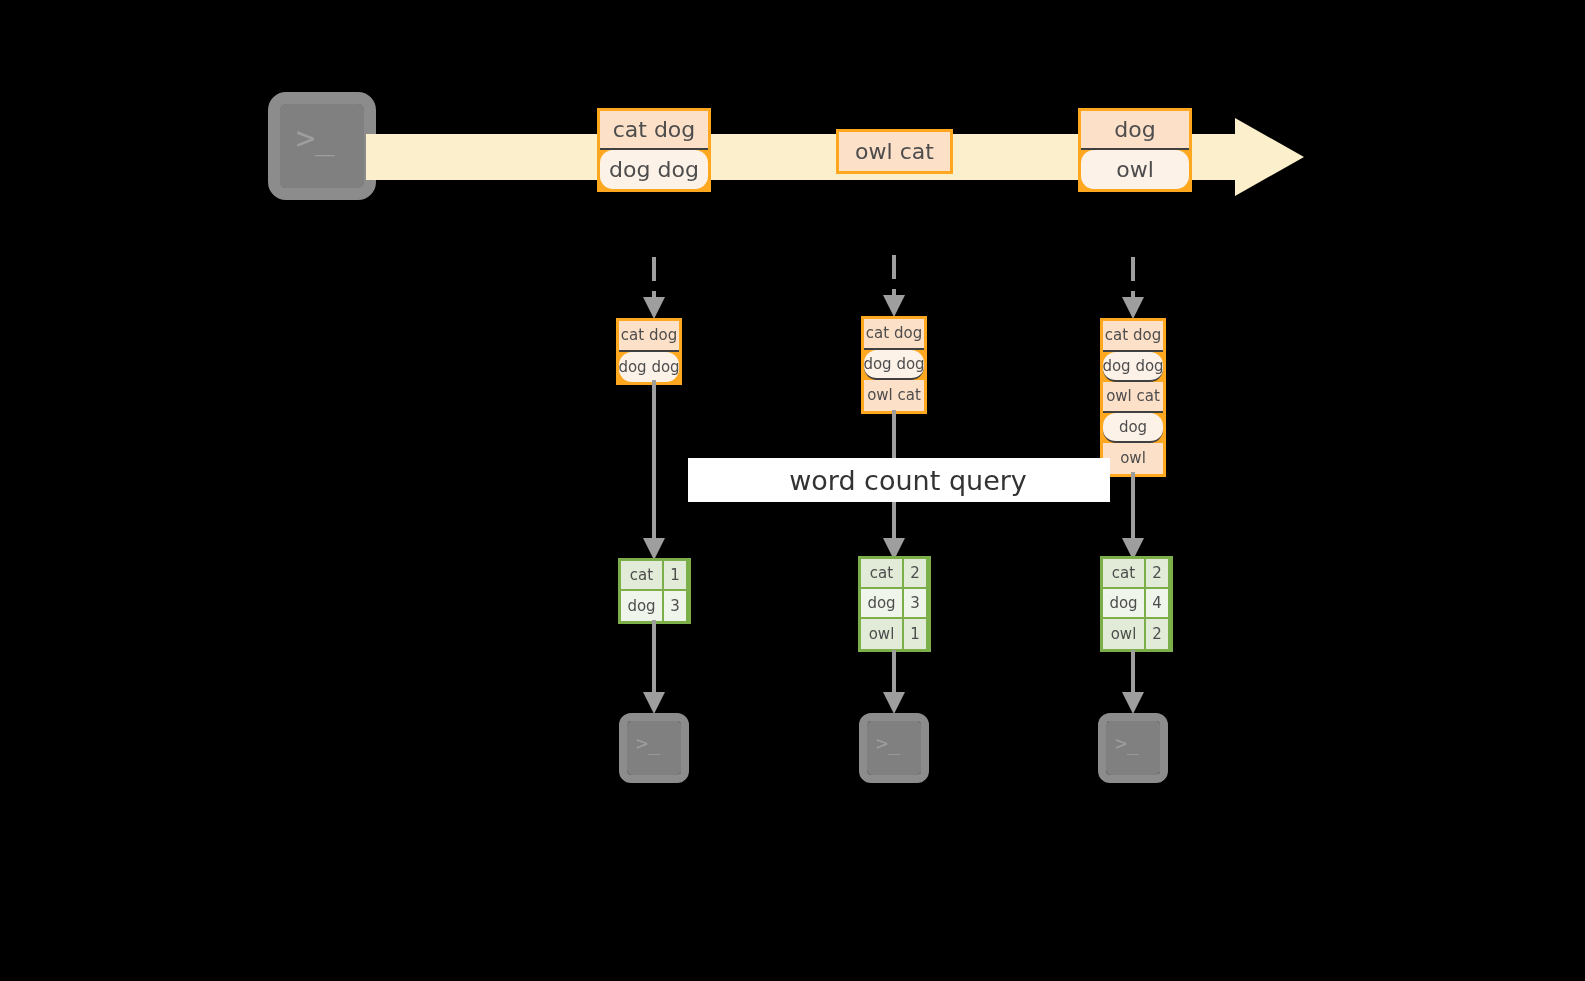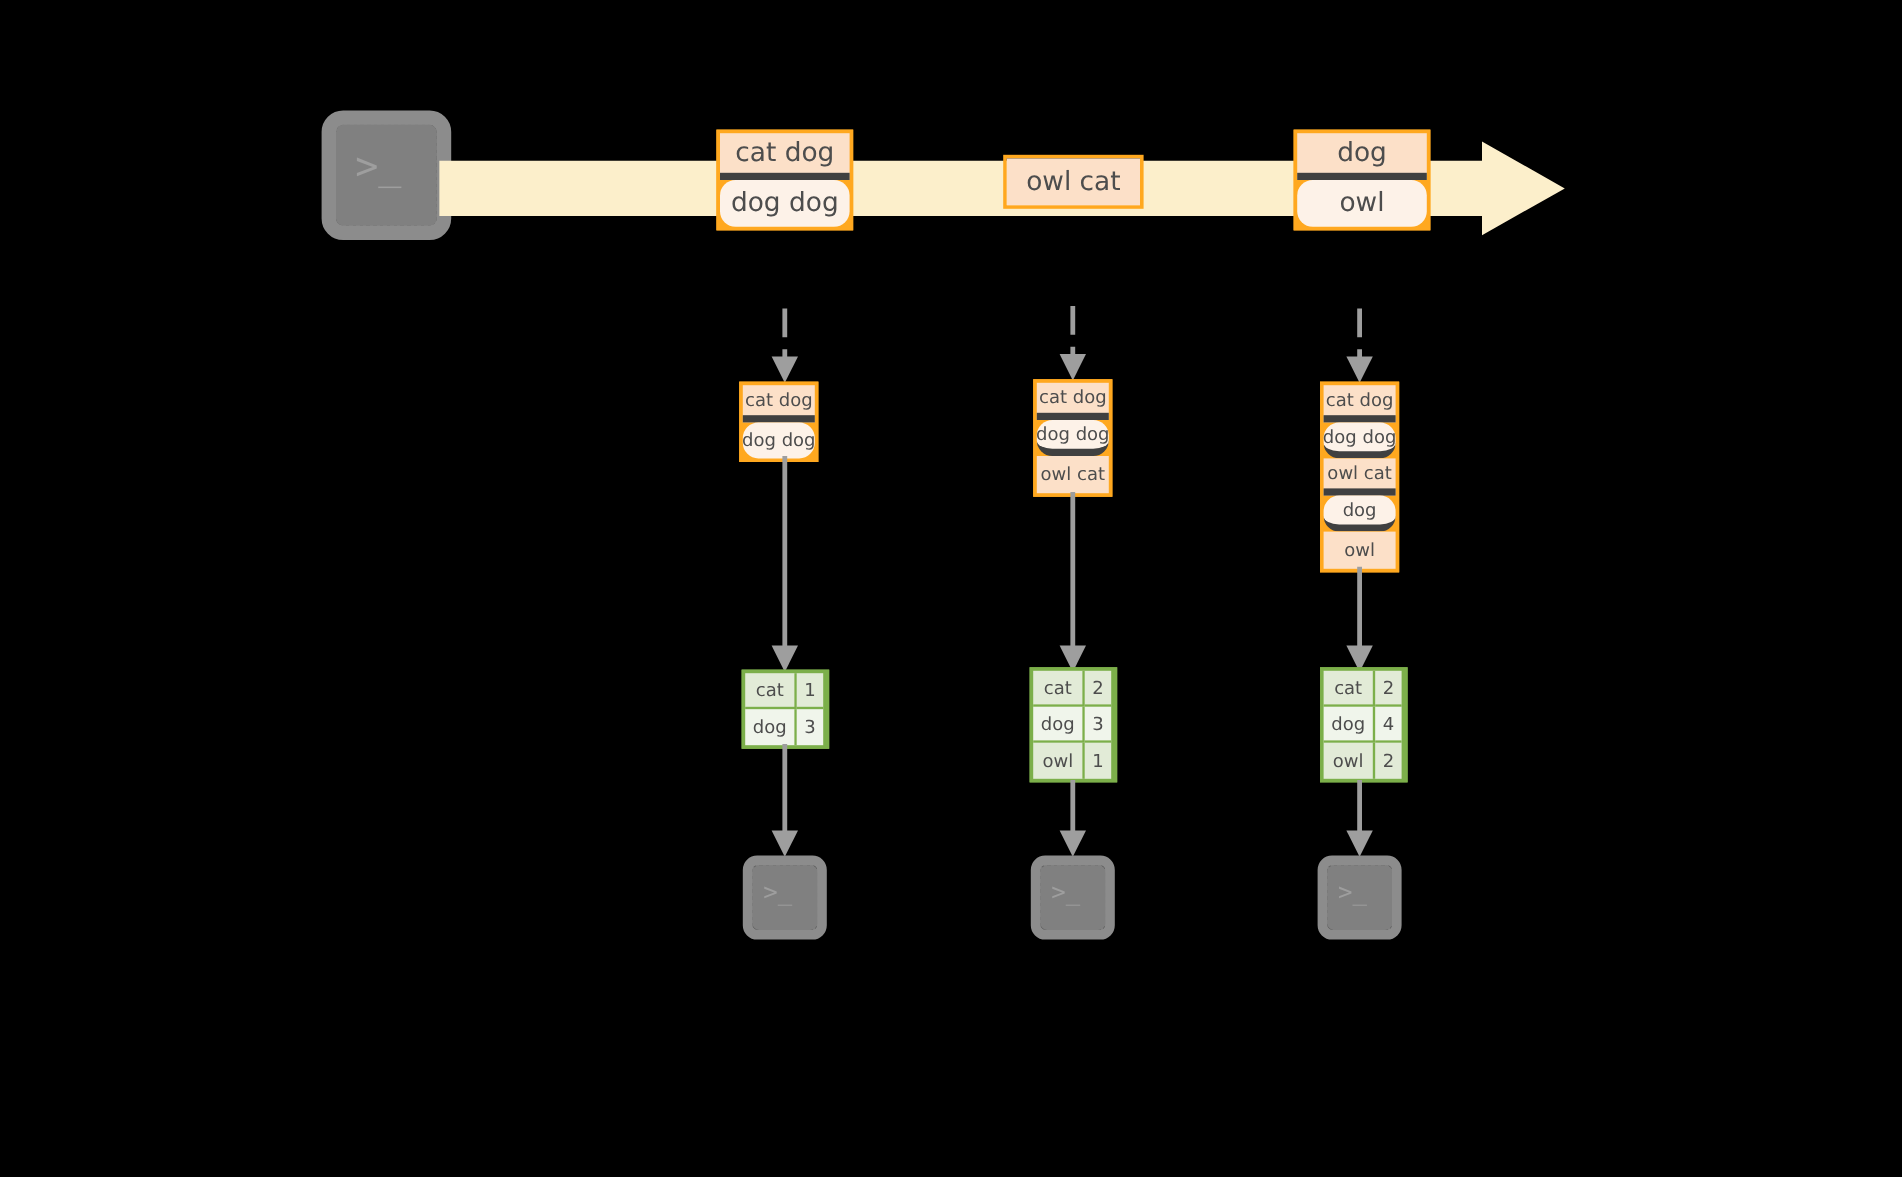--- a/index.html
+++ b/index.html
@@ -65,21 +65,21 @@
     border: 3px solid #FFA81F;
     background: #FFA81F;
   }
   .rec-cell {
     box-sizing: border-box;
     display: flex;
     align-items: center;
     justify-content: center;
     color: #4d4d4d;
     background: #FCE0C8;
-    border-bottom: 6px solid #404040;
+    border-bottom: 2px solid #404040;
     white-space: nowrap;
   }
   .rec-cell:last-child { border-bottom: none; }
   .rec-cell.alt { background: #FDF2E8; border-radius: 13px; }
 
   .rec-table.top .rec-cell { font-size: 22px; height: 39px; }
   .rec-table.stream .rec-cell { font-size: 15px; height: 30.5px; }
 
   
   .res-table {
@@ -204,20 +204,23 @@
       <path d="M17 150 L6 128 L28 128 Z" fill="#9E9E9E"></path>
     </svg>
   </div>
   <div class="conn" style="left:1116px; top:472px;">
     <svg width="34" height="90" viewBox="0 0 34 90">
       <line x1="17" y1="0" x2="17" y2="70" stroke="#9E9E9E" stroke-width="4"></line>
       <path d="M17 88 L6 66 L28 66 Z" fill="#9E9E9E"></path>
     </svg>
   </div>
 
+  <div class="query-banner">
+    <span class="label">word count query</span>
+  </div>
 
   <div class="res-table" style="left:618px; top:558px; width:73px;">
     <div class="res-row">
       <div class="res-cell word">cat</div>
       <div class="res-cell count">1</div>
     </div>
     <div class="res-row alt">
       <div class="res-cell word">dog</div>
       <div class="res-cell count">3</div>
     </div>

